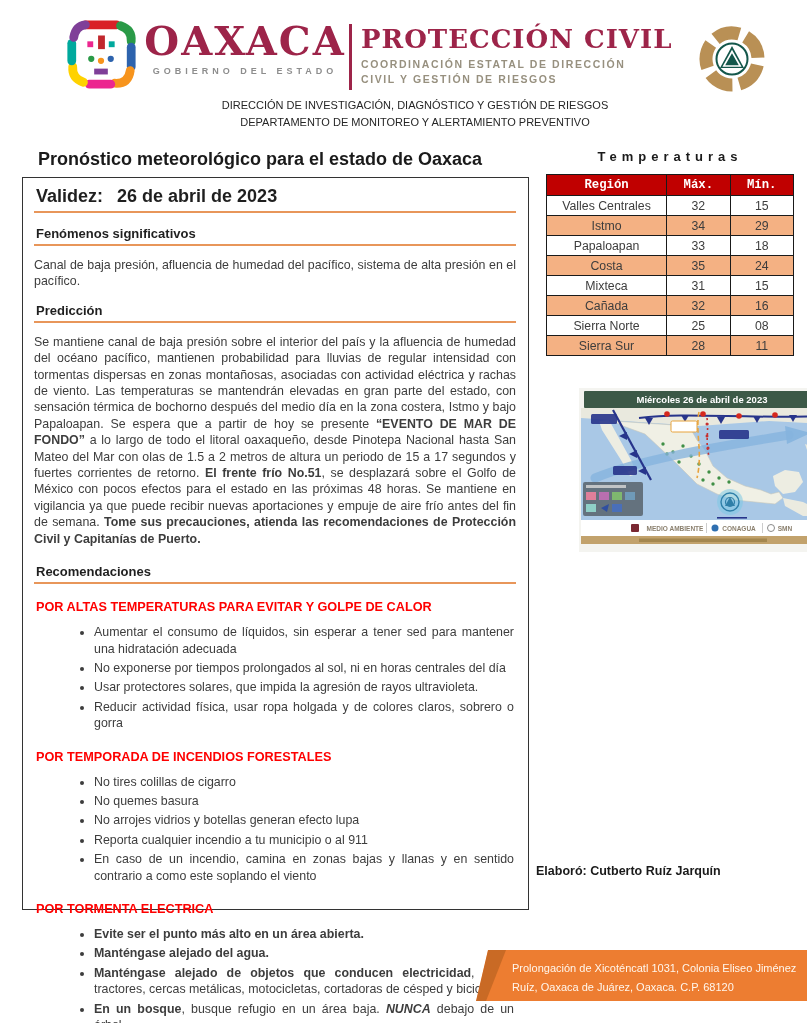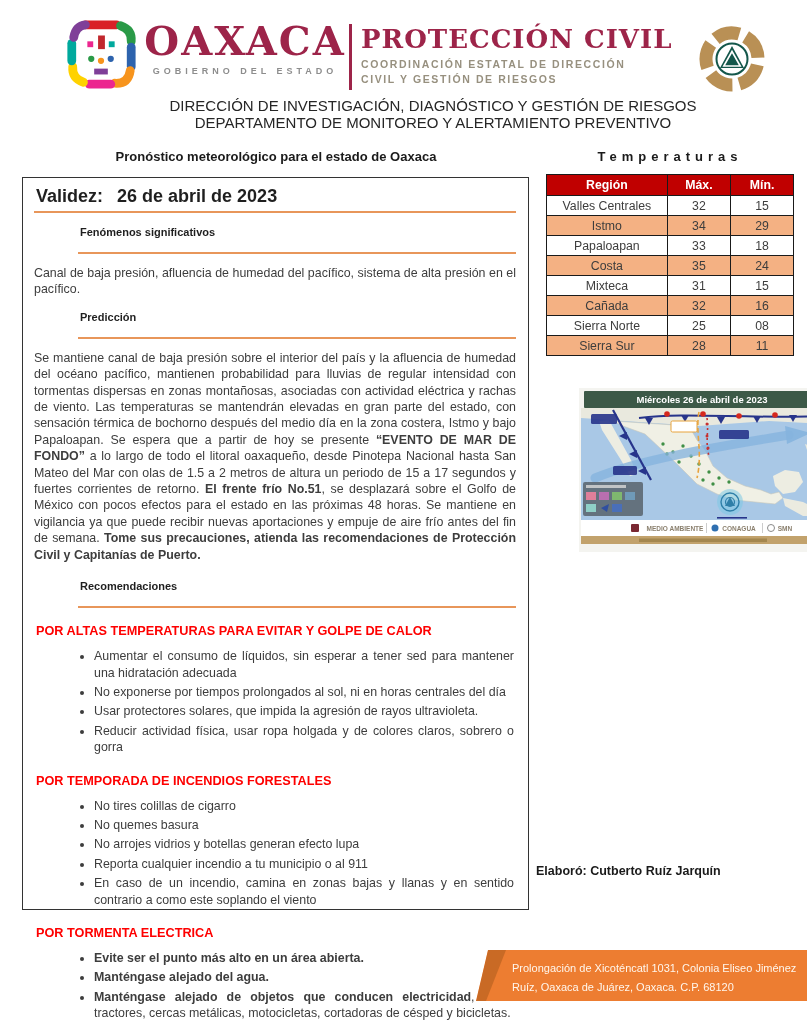--- a/index.html
+++ b/index.html
@@ -11,47 +11,47 @@
   .oax-wrap{position:absolute;left:142px;top:18px;width:206px;text-align:center;}
   .oax-name{font-family:"DejaVu Serif",serif;font-weight:bold;font-size:40px;
             letter-spacing:2px;color:#9D2449;line-height:46px;}
   .oax-sub{font-size:9px;font-weight:bold;letter-spacing:4px;color:#8d8d8d;margin-top:2px;}
   .hdr-divider{position:absolute;left:349px;top:24px;width:3px;height:66px;background:#9D2449;}
   .pc-wrap{position:absolute;left:361px;top:24px;}
   .pc-name{font-family:"DejaVu Serif",serif;font-weight:bold;font-size:26px;
            letter-spacing:1px;color:#9D2449;line-height:30px;}
   .pc-sub{font-size:10.5px;font-weight:bold;letter-spacing:1.6px;color:#97907f;line-height:15px;margin-top:3px;}
   .logo-right{position:absolute;left:697px;top:24px;}
-  .dir-lines{position:absolute;left:168px;top:97px;width:530px;text-align:center;
-             font-size:15px;color:#262626;line-height:17px;}
+  .dir-lines{position:absolute;left:150px;top:97px;width:530px;text-align:center;
+             font-size:11px;color:#262626;line-height:17px;}
 
   
-  .doc-title{position:absolute;left:22px;top:149px;width:508px;text-align:center;
-             font-weight:bold;font-size:13px;color:#1a1a1a;}
+  .doc-title{position:absolute;left:6px;top:149px;width:508px;text-align:center;
+             font-weight:bold;font-size:18px;color:#1a1a1a;}
   .content-box{position:absolute;left:22px;top:177px;width:505px;height:731px;
                border:1.5px solid #333;}
   .box-inner{padding:5px 12px 0 11px;}
   .validez{font-weight:bold;font-size:18px;color:#1f1f1f;padding:3px 0 4px 2px;
            border-bottom:2.5px solid #E8965A;}
   .validez .val{margin-left:9px;}
-  .sec-head{font-weight:bold;font-size:11px;color:#1f1f1f;padding:2px 0 14px 2px;
-            border-bottom:2.5px solid #E8965A;margin-top:11px;margin-left:44px;}
+  .sec-head{font-weight:bold;font-size:13px;color:#1f1f1f;padding:2px 0 3px 2px;
+            border-bottom:2.5px solid #E8965A;margin-top:11px;}
   .para{margin-top:11px;font-size:12.4px;line-height:16.4px;text-align:justify;color:#3d3d3d;}
   .red-head{margin-top:16px;color:#FE0000;font-weight:bold;font-size:12.7px;padding-left:2px;}
   ul.rec{margin:10px 0 0 0;padding-left:60px;}
   ul.rec li{font-size:12.4px;line-height:16.4px;text-align:justify;color:#3d3d3d;
             margin-bottom:3px;padding-right:2px;}
   .b{font-weight:bold;} .bi{font-weight:bold;font-style:italic;}
 
   
   .temp-title{position:absolute;left:545px;top:149px;width:250px;text-align:center;
               font-weight:bold;font-size:13px;letter-spacing:5px;color:#1a1a1a;}
   table.temps{position:absolute;left:546px;top:174px;width:248px;border-collapse:collapse;}
   table.temps th,table.temps td{border:1px solid #1a1a1a;font-size:12.3px;height:19px;padding:0 6px;}
-  table.temps th{background:#C00000;color:#fff;font-weight:bold;height:20px;text-align:center;}
+  table.temps th{background:#C00000;color:#fff;font-weight:bold;height:20px;text-align:center;font-family:Liberation Mono, monospace;}
   table.temps td.rg{text-align:center;width:118px;}
   table.temps td.num{text-align:center;width:56px;}
   tr.peach td{background:#F4B183;}
   .map-wrap{position:absolute;left:547px;top:388px;width:247px;height:164px;padding-left:32px;}
   .elaboro{position:absolute;left:536px;top:864px;font-weight:bold;font-size:12.5px;color:#1a1a1a;}
 
   
   .footer{position:absolute;left:476px;top:950px;width:331px;height:51px;background:#ED7D31;
           clip-path:polygon(12px 0,100% 0,100% 100%,0 100%);}
   .footer::before{content:'';position:absolute;inset:0;background:#C96A25;

